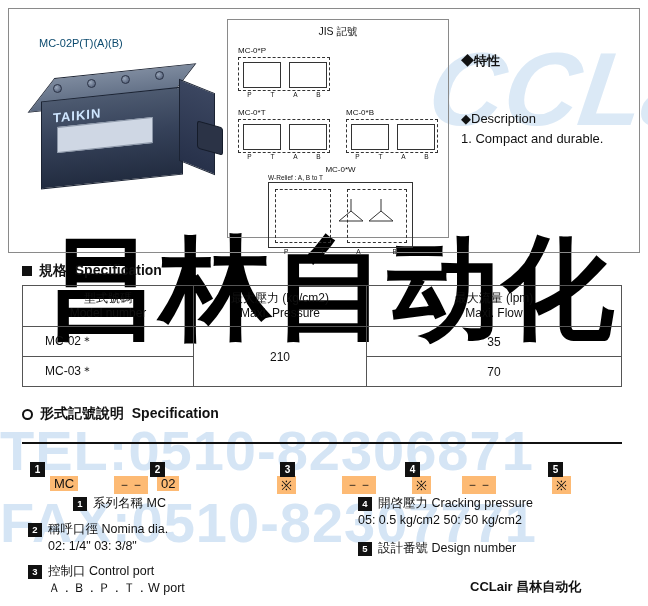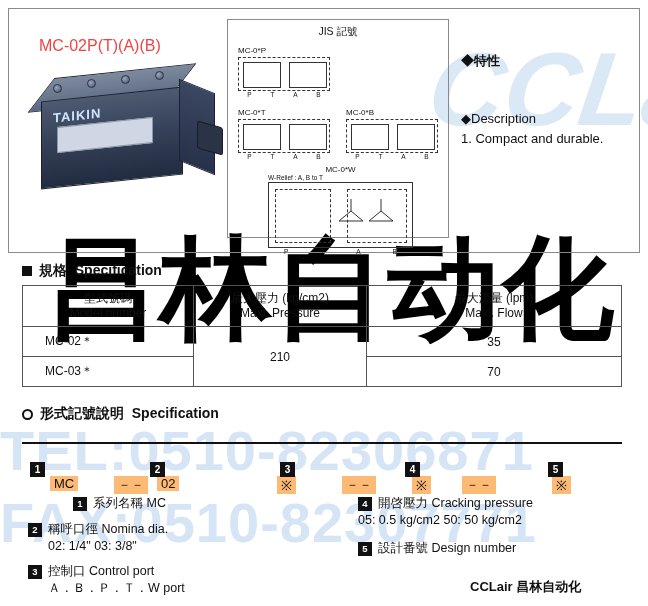--- a/index.html
+++ b/index.html
@@ -50,21 +50,21 @@
   .layer{position:relative;z-index:2;}
 
   
   .top-panel{
     position:absolute;left:8px;top:8px;width:632px;height:245px;
     border:1px solid #8a8a8a;background:transparent;
     box-sizing:border-box;
   }
   .model-code{
     position:absolute;left:30px;top:28px;
-    font-size:16px;color:#ef4444;
+    font-size:11px;color:#0c4a6e;
   }
   
   .photo-box{
     position:absolute;left:20px;top:55px;width:190px;height:140px;
   }
   .valve-body{
     position:absolute;left:12px;top:30px;width:140px;height:86px;
     background:linear-gradient(180deg,#4d5a70 0%,#36425a 45%,#222c40 100%);
     transform:skewY(-6deg);
     border:1px solid #1b2333;

